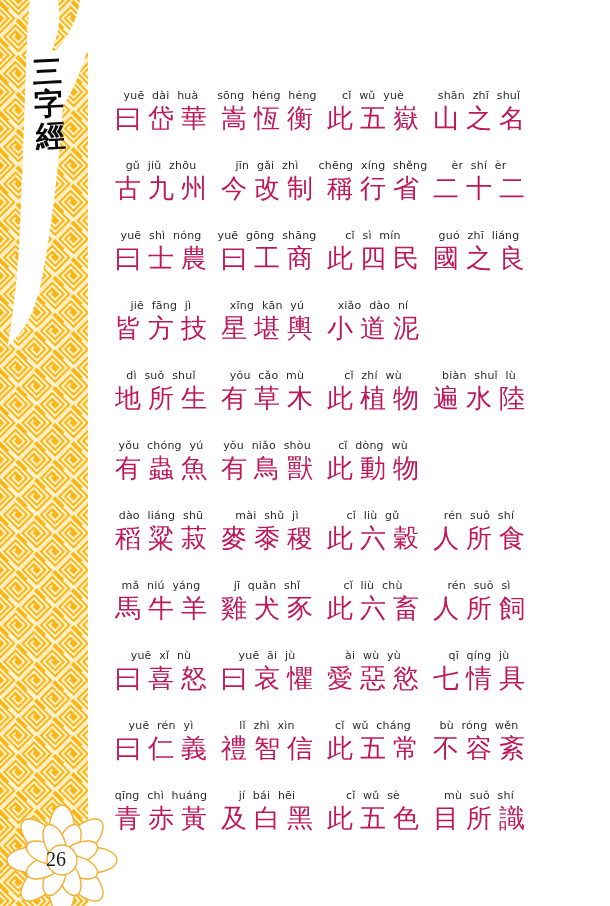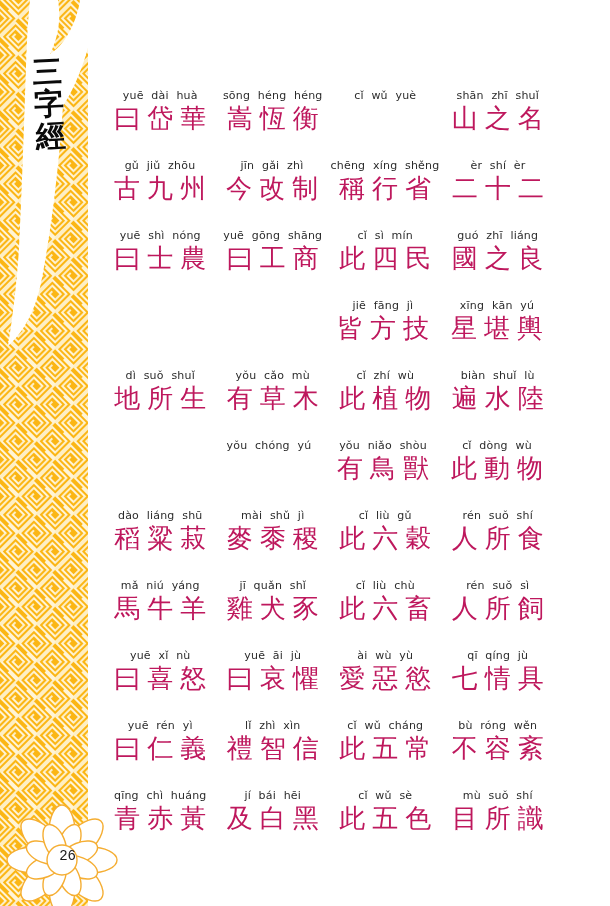--- a/index.html
+++ b/index.html
@@ -12,31 +12,31 @@
   .sidebar{position:absolute;left:0;top:0;width:130px;height:906px;}
   .sidebar svg{position:absolute;left:0;top:0;}
   .book-title{
     position:absolute;left:29px;top:56px;width:40px;
     display:flex;flex-direction:column;align-items:center;
     font-family:"DejaVu Serif","Liberation Serif",serif;
     font-size:30px;line-height:32px;font-weight:700;color:#0a0a0a;
     transform:rotate(-3deg);
   }
   .page-number{
-    position:absolute;left:46px;top:848px;width:30px;text-align:right;
-    font-family:Liberation Mono, monospace;
-    font-size:14px;color:#1a1a1a;
+    position:absolute;left:46px;top:848px;width:30px;text-align:left;
+    font-family:Liberation Serif, serif;
+    font-size:20px;color:#1a1a1a;
   }
   
   .content{
     position:absolute;left:108px;top:84px;width:442px;
   }
   .row{
-    height:70px;display:flex;justify-content:flex-end;align-items:flex-start;
-    padding-top:5px;box-sizing:border-box;gap:8px;
+    height:70px;display:flex;justify-content:flex-start;align-items:flex-start;
+    padding-top:5px;box-sizing:border-box;
   }
   .group{
     width:106px;display:flex;flex-direction:column;align-items:center;
   }
   .pinyin{
     font-family:"DejaVu Sans","Liberation Sans",sans-serif;
     font-size:11px;line-height:14px;color:#2b2b2b;
     white-space:nowrap;word-spacing:4px;letter-spacing:0.2px;
   }
   .hanzi{
@@ -107,20 +107,21 @@
         <div class="group">
           <div class="pinyin">yuē dài huà</div>
           <div class="hanzi">曰岱華</div>
         </div>
         <div class="group">
           <div class="pinyin">sōng héng héng</div>
           <div class="hanzi">嵩恆衡</div>
         </div>
         <div class="group">
           <div class="pinyin">cǐ wǔ yuè</div>
+          <div class="hanzi">此五嶽</div>
         </div>
         <div class="group">
           <div class="pinyin">shān zhī shuǐ</div>
           <div class="hanzi">山之名</div>
         </div>
       </div>
       <div class="row">
         <div class="group">
           <div class="pinyin">gǔ jiǔ zhōu</div>
           <div class="hanzi">古九州</div>
@@ -158,20 +159,24 @@
       </div>
       <div class="row">
         <div class="group">
           <div class="pinyin">jiē fāng jì</div>
           <div class="hanzi">皆方技</div>
         </div>
         <div class="group">
           <div class="pinyin">xīng kān yú</div>
           <div class="hanzi">星堪輿</div>
         </div>
+        <div class="group">
+          <div class="pinyin">xiǎo dào ní</div>
+          <div class="hanzi">小道泥</div>
+        </div>
       </div>
       <div class="row">
         <div class="group">
           <div class="pinyin">dì suǒ shuǐ</div>
           <div class="hanzi">地所生</div>
         </div>
         <div class="group">
           <div class="pinyin">yǒu cǎo mù</div>
           <div class="hanzi">有草木</div>
         </div>
@@ -180,20 +185,21 @@
           <div class="hanzi">此植物</div>
         </div>
         <div class="group">
           <div class="pinyin">biàn shuǐ lù</div>
           <div class="hanzi">遍水陸</div>
         </div>
       </div>
       <div class="row">
         <div class="group">
           <div class="pinyin">yǒu chóng yú</div>
+          <div class="hanzi">有蟲魚</div>
         </div>
         <div class="group">
           <div class="pinyin">yǒu niǎo shòu</div>
           <div class="hanzi">有鳥獸</div>
         </div>
         <div class="group">
           <div class="pinyin">cǐ dòng wù</div>
           <div class="hanzi">此動物</div>
         </div>
       </div>

